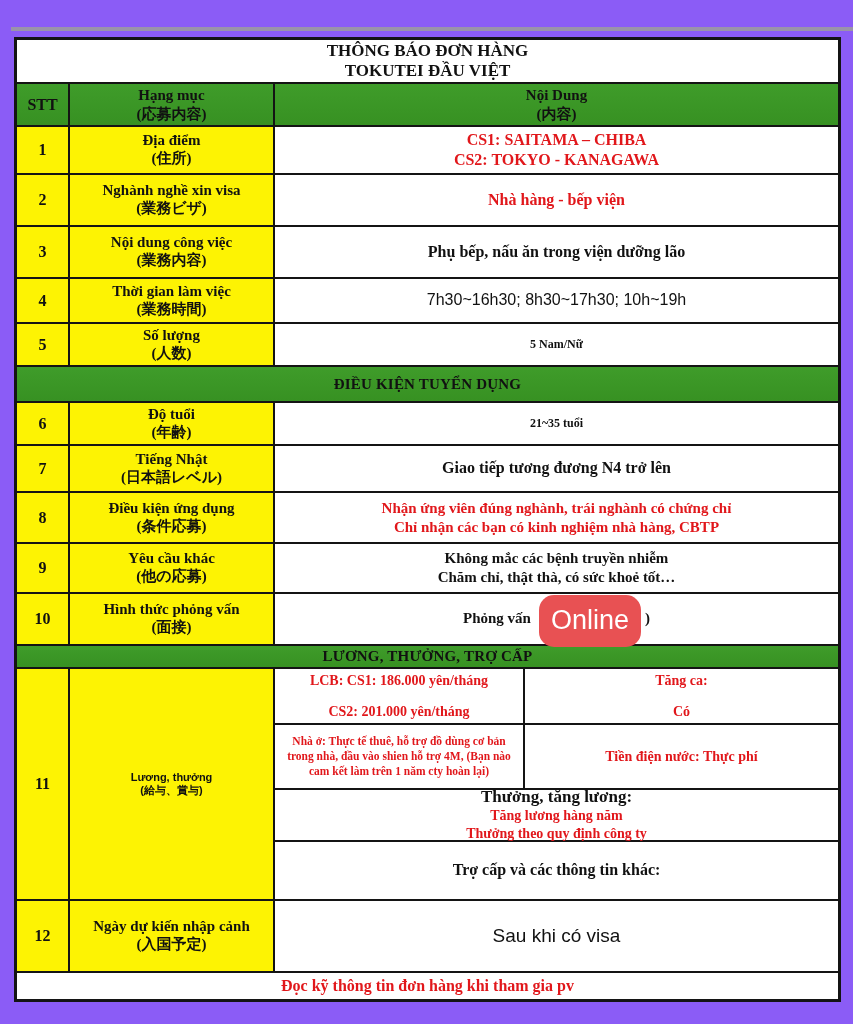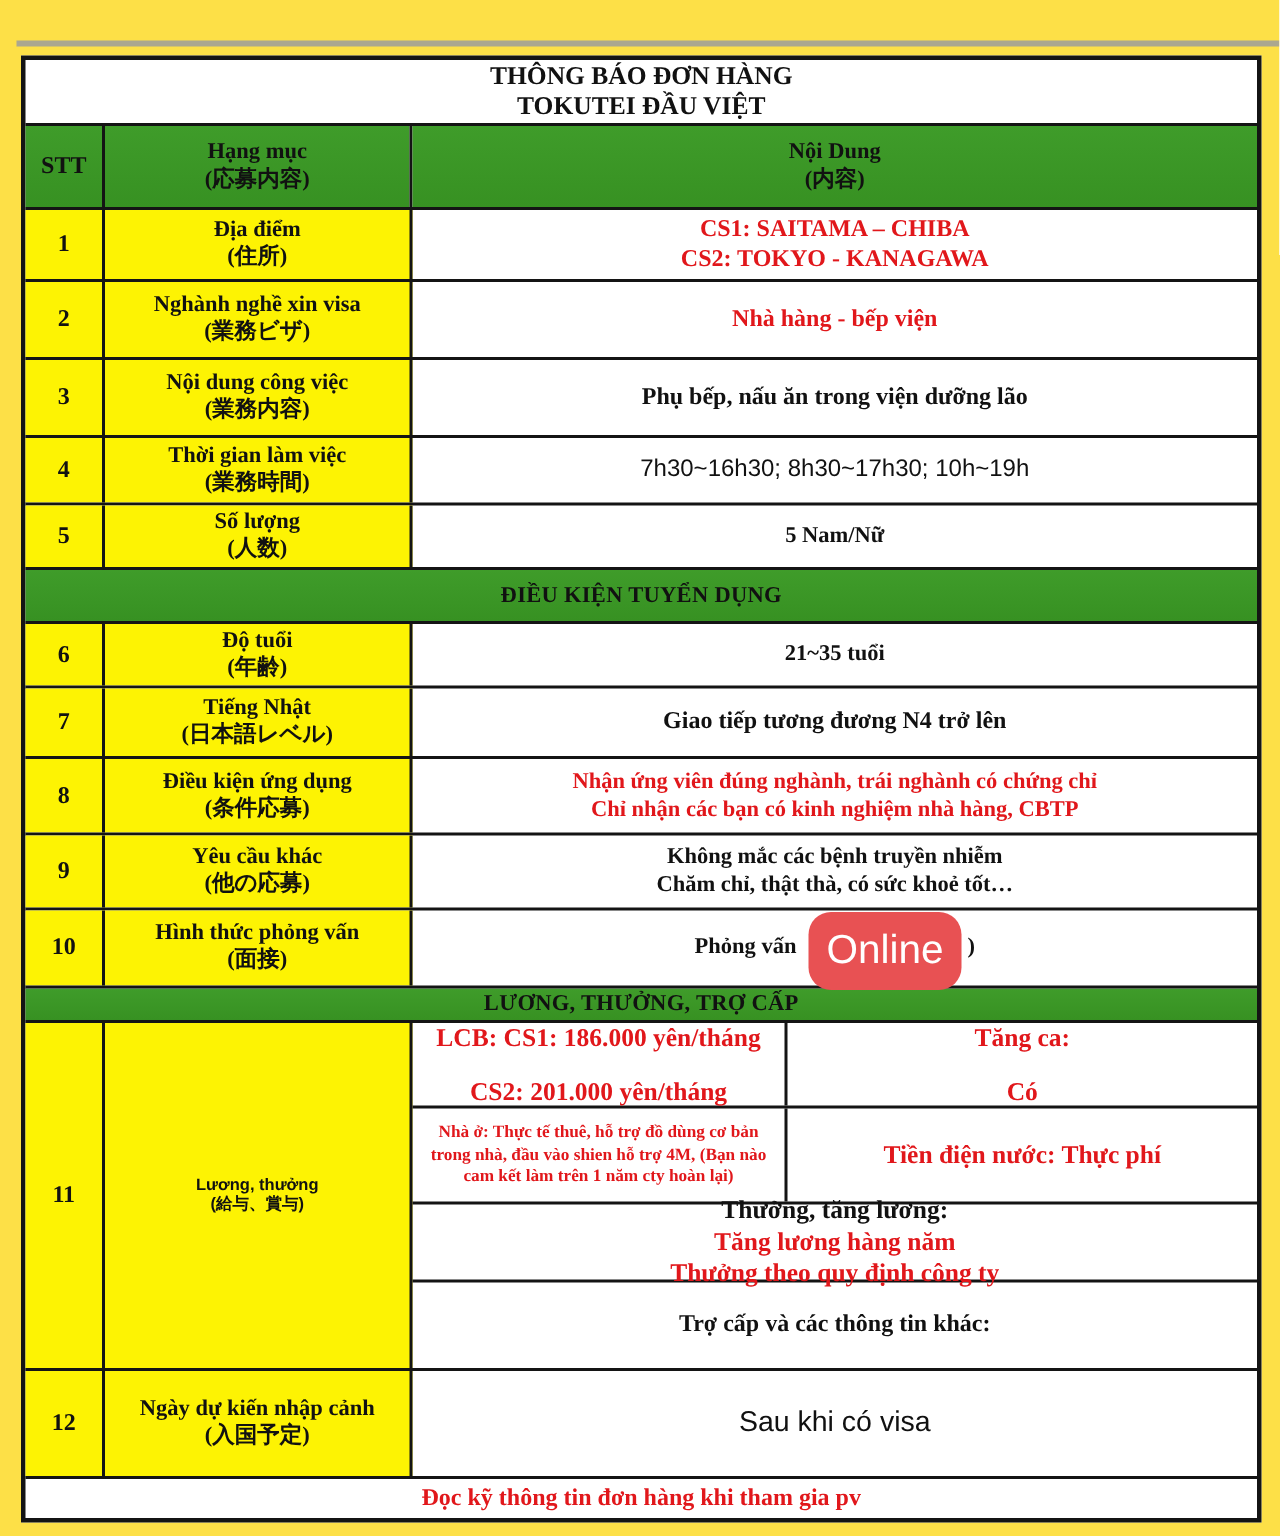--- a/index.html
+++ b/index.html
@@ -1,20 +1,20 @@
 <!DOCTYPE html>
 <html><head>
 <meta charset="utf-8">
 <style>
   * { box-sizing: border-box; margin: 0; padding: 0; }
   body { background: #ffffff; }
   .page {
     position: relative;
     width: 853px; height: 1024px;
-    background: #fde047;
+    background: #8b5cf6;
     font-family: "Liberation Serif", serif;
     color: #111;
     overflow: hidden;
   }
   .scan-line {
     position: absolute; top: 27px; left: 11px; right: 0;
     height: 4px; background: #9c9c9c; opacity: .85;
   }
   .doc-table {
     position: absolute; left: 14px; top: 37px; width: 827px;
@@ -37,22 +37,22 @@
   .hdr-stt { font-size: 16px; }
   .divider {
     justify-content: center; align-items: center; display: flex;
     font-weight: bold; font-size: 15px; letter-spacing: .2px;
   }
   .red   { color: #e1171b; }
   .bold  { font-weight: bold; }
   .sans  { font-family: "Liberation Sans", sans-serif; }
   .fs16  { font-size: 16px; }
   .fs15  { font-size: 15px; }
-  .fs13  { font-size: 17px; gap: 14px; }
-  .fs12  { font-size: 15px; }
+  .fs13  { font-size: 14px; gap: 14px; }
+  .fs12  { font-size: 12px; }
   .fs19  { font-size: 19px; }
   .sub-col { flex: 1 1 auto; display: flex; flex-direction: column; }
   .sub-row { display: flex; border-bottom: 2px solid #141414; }
   .sub-row:last-child { border-bottom: none; }
   .sub-left  { width: 250px; border-right: 2px solid #141414; display: flex; flex-direction: column; justify-content: center; text-align: center; padding: 2px 8px; }
   .sub-right { flex: 1 1 auto; display: flex; flex-direction: column; justify-content: center; text-align: center; padding: 2px 6px; }
   .sub-full  { display: flex; flex-direction: column; justify-content: center; text-align: center; }
   .housing-text { font-size: 11.5px; font-weight: bold; line-height: 1.3; }
   .badge {
     display: inline-flex; justify-content: center; align-items: center;
@@ -71,21 +71,21 @@
 <div class="page">
   <div class="scan-line"></div>
 
   <div class="doc-table">
 
     <div class="row title-row" style="height:42px">
       <div>THÔNG BÁO ĐƠN HÀNG</div>
       <div>TOKUTEI ĐẦU VIỆT</div>
     </div>
 
-    <div class="row" style="height:56px">
+    <div class="row" style="height:43px">
       <div class="c stt green hdr hdr-stt">STT</div>
       <div class="c label green hdr">
         <div>Hạng mục</div>
         <div>(応募内容)</div>
       </div>
       <div class="c content green hdr">
         <div>Nội Dung</div>
         <div>(内容)</div>
       </div>
     </div>

